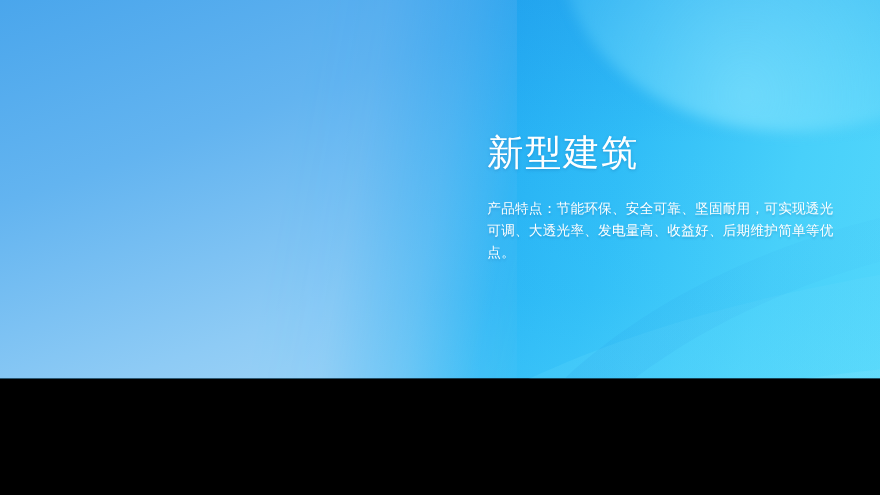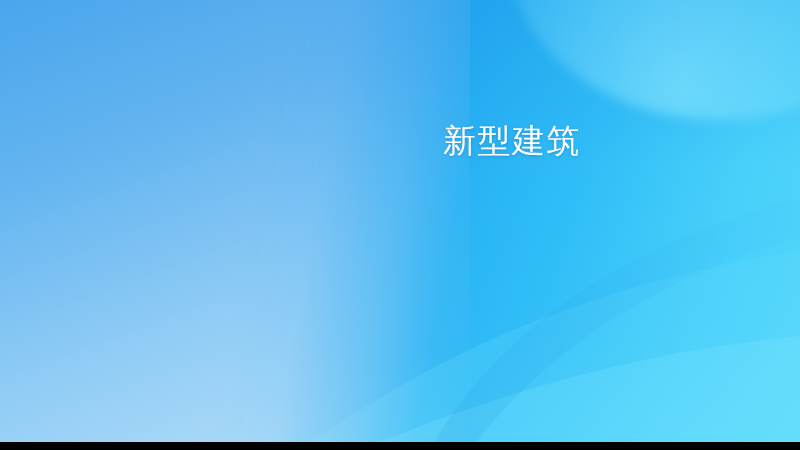--- a/index.html
+++ b/index.html
@@ -3,23 +3,23 @@
 <meta charset="utf-8">
 <style>
   html, body {
     margin: 0;
     padding: 0;
     background: #000;
   }
   #stage {
     position: relative;
     width: 800px;
-    height: 442px;
+    height: 344px;
     overflow: hidden;
-    font-family: Liberation Sans, sans-serif;
+    font-family: Liberation Serif, serif;
     background: #1fa7ee;
   }
 
   
   .bg-base {
     position: absolute;
     inset: 0;
     background: linear-gradient(105deg,
         #2f93e8 0%,
         #2f9ded 22%,
@@ -278,15 +278,16 @@
 
         <path d="M 330 300 L 470 300 L 470 450 L 250 450 Z" fill="#6fc5e9" opacity="0.35"></path>
       </g>
 
       <ellipse cx="408" cy="302" rx="36" ry="10" fill="#cfeefb" opacity="0.35"></ellipse>
     </svg>
   </div>
 
   <div class="text-panel">
     <div class="headline">新型建筑</div>
+    <div class="subcopy">产品特点：节能环保、安全可靠、坚固耐用，可实现透光可调、大透光率、发电量高、收益好、后期维护简单等优点。</div>
   </div>
 
 </div>
 
 </body></html>

